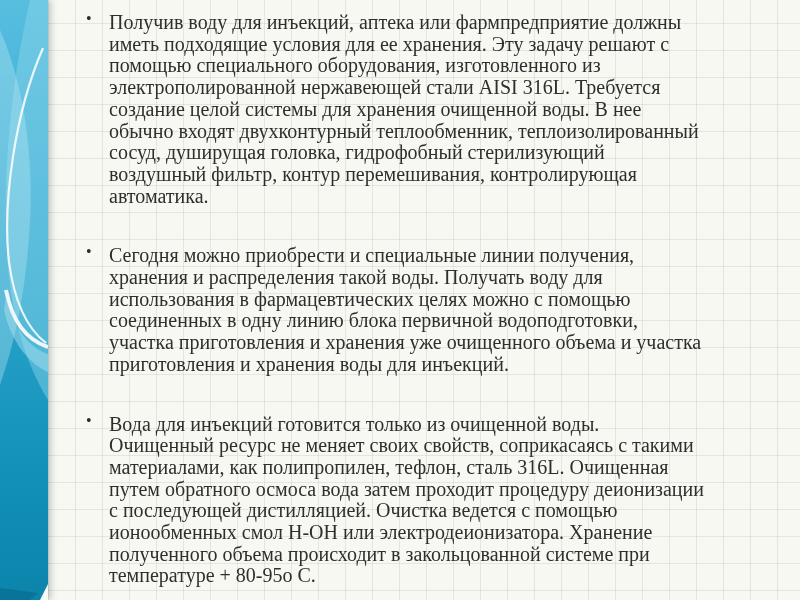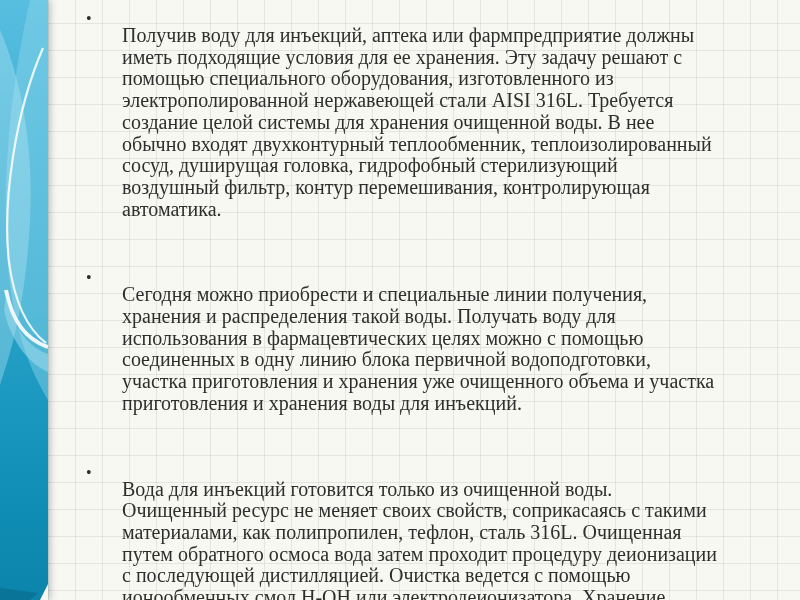--- a/index.html
+++ b/index.html
@@ -50,21 +50,21 @@
     display: flex;
     align-items: flex-start;
     margin: 0 0 30px 0;
   }
   .bullet-marker {
     flex: 0 0 19px;
     font-size: 16px;
     line-height: 21.7px;
   }
   .bullet-text {
-    margin: 17px;
+    margin: 4px;
     white-space: pre; 
   }
 </style>
 </head>
 <body>
 
 <div class="slide">
 
   <div class="sidebar">
     <svg viewBox="0 0 48 600" preserveAspectRatio="none" aria-hidden="true">

